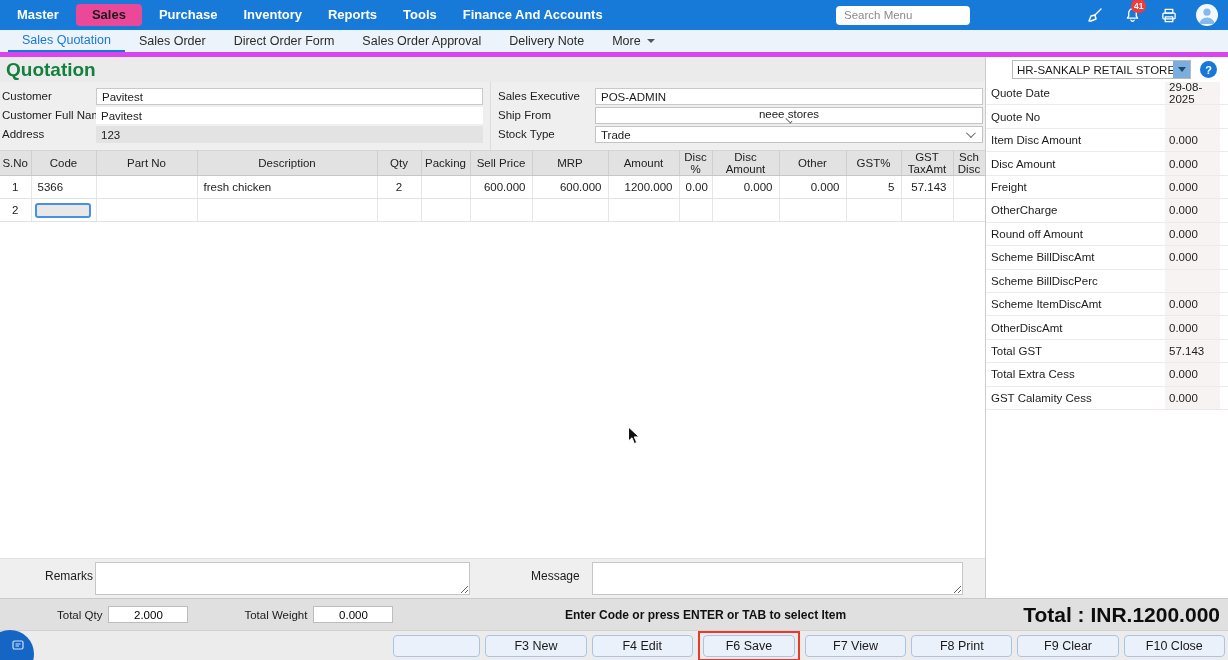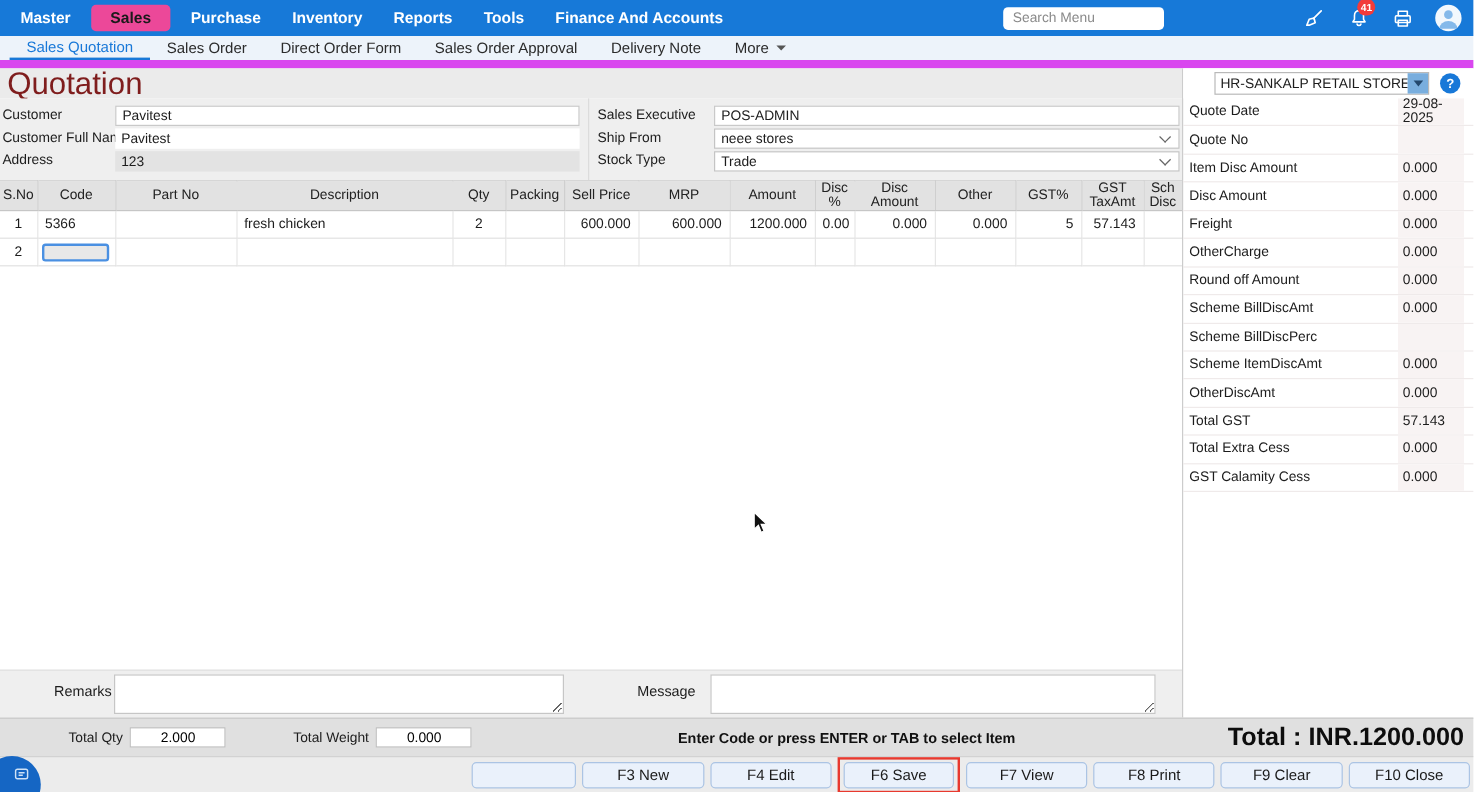--- a/index.html
+++ b/index.html
@@ -12,32 +12,32 @@
   .menu-item { color:#fff; font-size:13px; font-weight:bold; padding:0 13px; line-height:30px; cursor:pointer; white-space:nowrap; }
   .menu-item.active { background:#ec4899; color:#1a1a1a; border-radius:4px; line-height:22px; margin:0 4px; padding:0 16px; }
   .topnav-right { margin-left:auto; display:flex; align-items:center; padding-right:10px; }
   .search { width:134px; height:19px; border:none; border-radius:4px; font-size:11.5px; padding:0 8px; color:#333; outline:none; margin-right:98px; }
   .search::placeholder { color:#8a8a8a; }
   .tn-icon { position:relative; width:20px; height:20px; display:flex; align-items:center; justify-content:center; margin-left:17px; cursor:pointer; }
   .badge { position:absolute; top:-6px; left:9px; min-width:15px; height:14px; border-radius:8px; background:#f23b3b; color:#fff; font-size:8.5px; font-weight:bold; display:flex; align-items:center; justify-content:center; padding:0 3px; }
   .avatar { width:22px; height:22px; border-radius:50%; background:#f2f8fd; display:flex; align-items:center; justify-content:center; overflow:hidden; }
 
   
-  .subnav { display:flex; align-items:stretch; height:27px; background:#edf3fa; border-bottom:7px solid #d946ef; padding-left:8px; }
+  .subnav { display:flex; align-items:stretch; height:27px; background:#edf3fa; border-bottom:5px solid #d946ef; padding-left:8px; }
   .subnav-item { font-size:12.5px; color:#2b2b2b; padding:0 14px; display:flex; align-items:center; cursor:pointer; white-space:nowrap; }
   .subnav-item.active { color:#1878d8; border-bottom:2px solid #1878d8; }
   .caret-down { width:0; height:0; border-left:4px solid transparent; border-right:4px solid transparent; border-top:4px solid #555; margin-left:6px; }
 
   
   .content { display:flex; height:541px; }
   .left-col { width:985px; display:flex; flex-direction:column; }
   .right-col { width:243px; background:#fff; border-left:1px solid #ccc; display:flex; flex-direction:column; }
 
   .titlebar { height:25px; background:#ebebeb; display:flex; align-items:center; padding-left:6px; }
-  .page-title { font-size:26px; font-weight:400; color:#7f1d1d; }
+  .page-title { font-size:19px; font-weight:700; color:#15803d; }
 
   
   .form-area { position:relative; height:68px; background:#efefef; }
   .fa-divider { position:absolute; left:490px; top:0; bottom:0; border-left:1px solid #dcdcdc; }
   .fa-label { position:absolute; font-size:11.5px; color:#1c1c1c; white-space:nowrap; }
   .fa-input { position:absolute; height:17px; font-size:11.5px; color:#1c1c1c; padding:0 5px; outline:none; font-family:"Liberation Sans",sans-serif; }
   .bordered { background:#fff; border:1px solid #c9c9c9; }
   .borderless { background:#fff; border:none; }
   .grayfield { background:#e3e3e3; border:none; }
   .fa-select { position:absolute; height:17px; background:#fff; border:1px solid #c4c4c4; display:flex; align-items:center; font-size:11.5px; color:#1c1c1c; padding:0 5px; cursor:pointer; }
@@ -157,21 +157,21 @@
         <span class="fa-label" style="left:2px; top:8px;">Customer</span>
         <input class="fa-input bordered" style="left: 96px; top: 6px; width: 387px;" value="Pavitest">
         <span class="fa-label" style="left:2px; top:27px;">Customer Full Name</span>
         <input class="fa-input borderless" style="left: 96px; top: 25px; width: 387px;" value="Pavitest">
         <span class="fa-label" style="left:2px; top:46px;text-align:right;">Address</span>
         <input class="fa-input grayfield" style="left: 96px; top: 44px; width: 387px;" value="123">
 
         <span class="fa-label" style="left:498px; top:8px;">Sales Executive</span>
         <input class="fa-input bordered" style="left: 595px; top: 6px; width: 388px;" value="POS-ADMIN">
         <span class="fa-label" style="left:498px; top:27px;">Ship From</span>
-        <div class="fa-select" style="left:595px; top:25px; width:388px;">
+        <div class="fa-select" style="left:595px; top:25px; width:388px;flex-direction:column;">
           <span class="sel-text">neee stores</span>
           <span class="chev"></span>
         </div>
         <span class="fa-label" style="left:498px; top:46px;">Stock Type</span>
         <div class="fa-select" style="left:595px; top:44px; width:388px;align-items:center;">
           <span class="sel-text">Trade</span>
           <span class="chev"></span>
         </div>
       </div>
 

